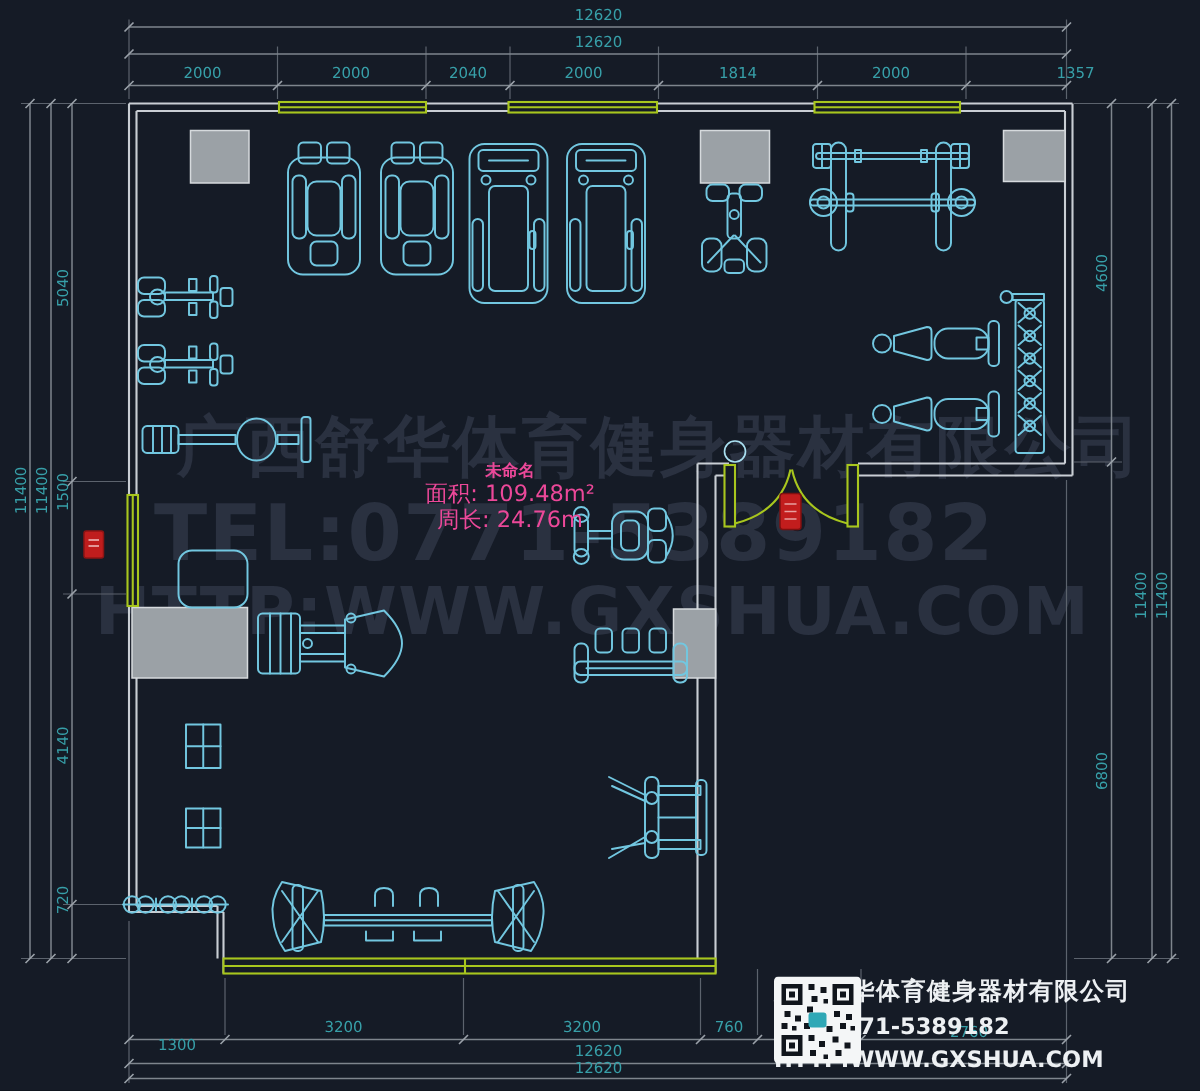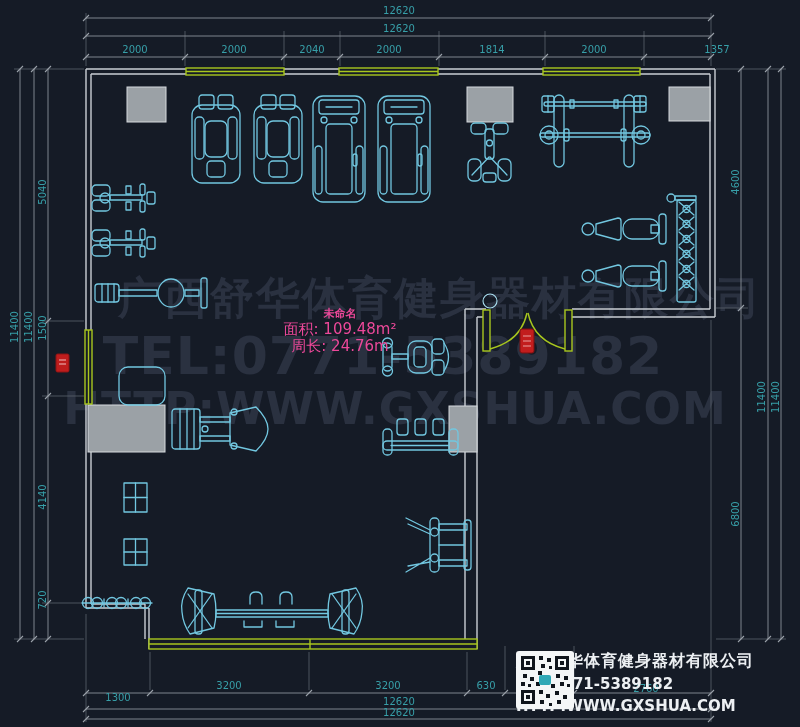--- a/index.html
+++ b/index.html
@@ -363,21 +363,21 @@
       <span class="dim-label rot" style="left: 43px; top: 328px;">1500</span>
       <span class="dim-label rot" style="left: 43px; top: 497px;">4140</span>
       <span class="dim-label rot" style="left: 43px; top: 600px;">720</span>
       <span class="dim-label rot" style="left: 736px; top: 182px;">4600</span>
       <span class="dim-label rot" style="left: 762px; top: 397px;">11400</span>
       <span class="dim-label rot" style="left: 776px; top: 397px;">11400</span>
       <span class="dim-label rot" style="left: 736px; top: 514px;">6800</span>
       <span class="dim-label" style="left: 118px; top: 698px;">1300</span>
       <span class="dim-label" style="left: 229px; top: 686px;">3200</span>
       <span class="dim-label" style="left: 388px; top: 686px;">3200</span>
-      <span class="dim-label" style="left: 486px; top: 686px;">630</span>
+      <span class="dim-label" style="left: 486px; top: 686px;">760</span>
       <span class="dim-label" style="left: 646px; top: 689px;">2760</span>
       <span class="dim-label" style="left: 399px; top: 702px;">12620</span>
       <span class="dim-label" style="left: 399px; top: 713px;">12620</span>
     </div>
 
   <div id="room-info">
     <div class="rn">未命名</div>
     <div class="rv">面积: 109.48m²</div>
     <div class="rv">周长: 24.76m</div>
   </div>

